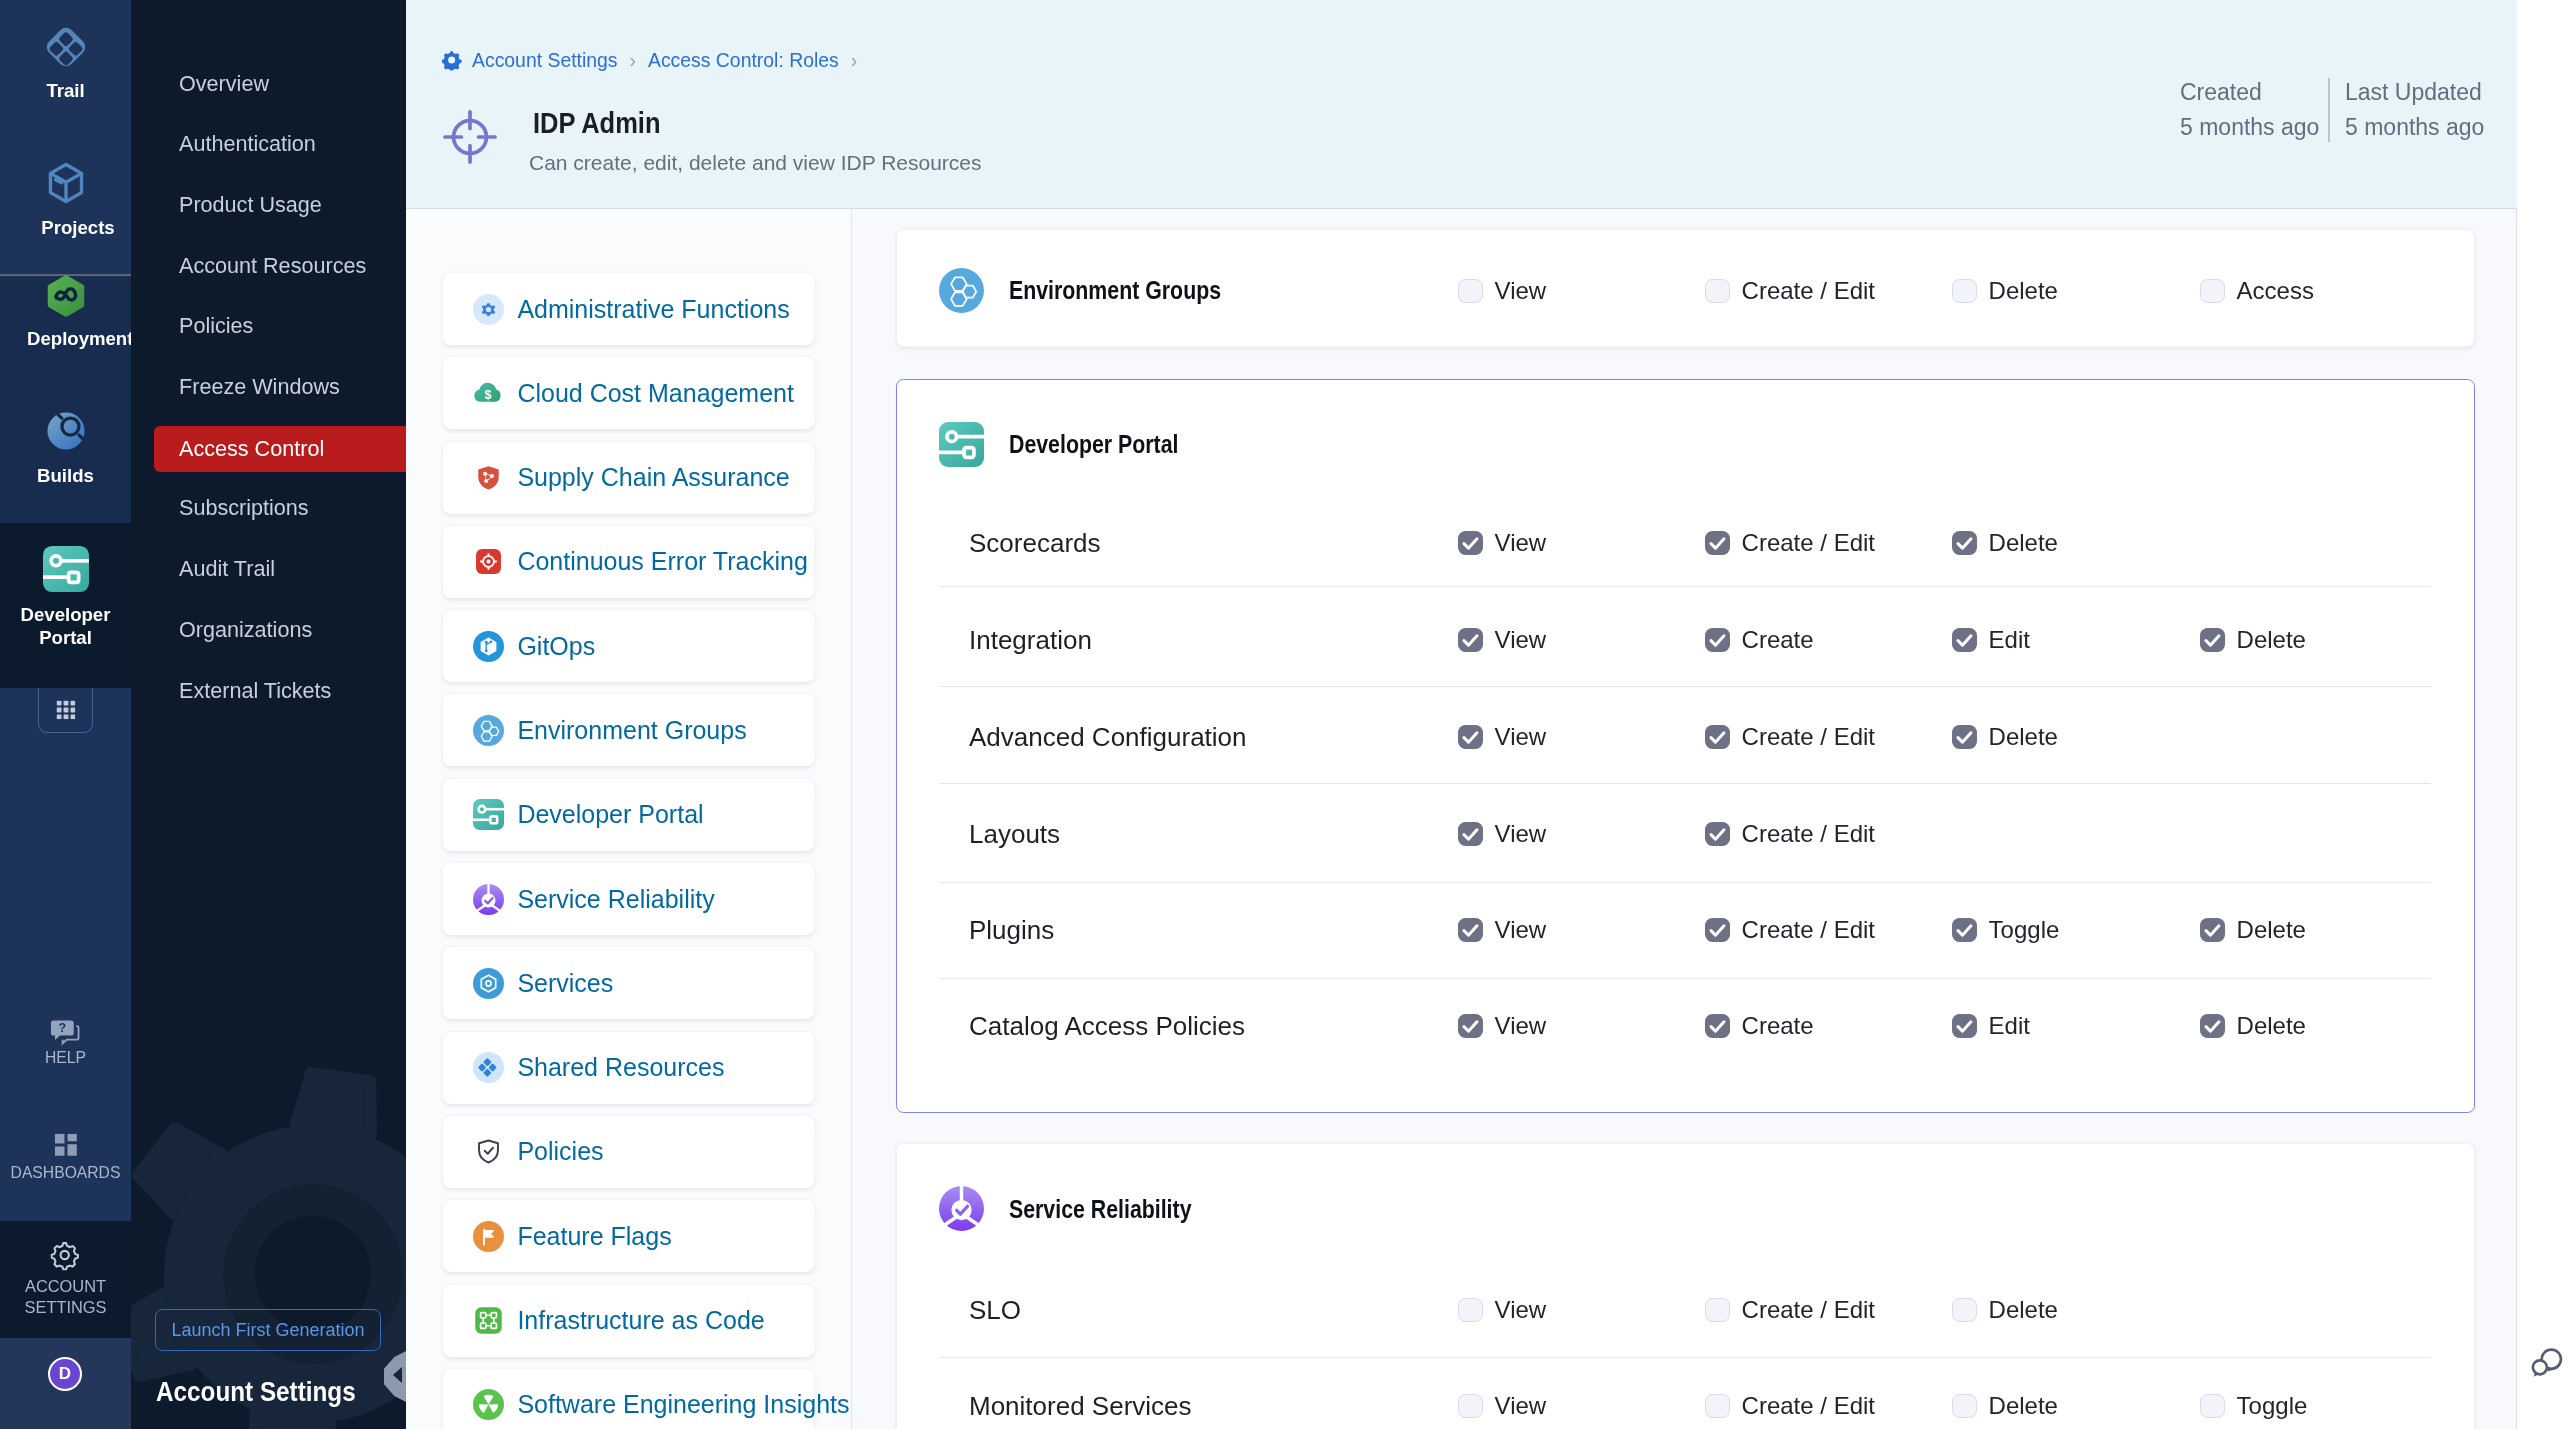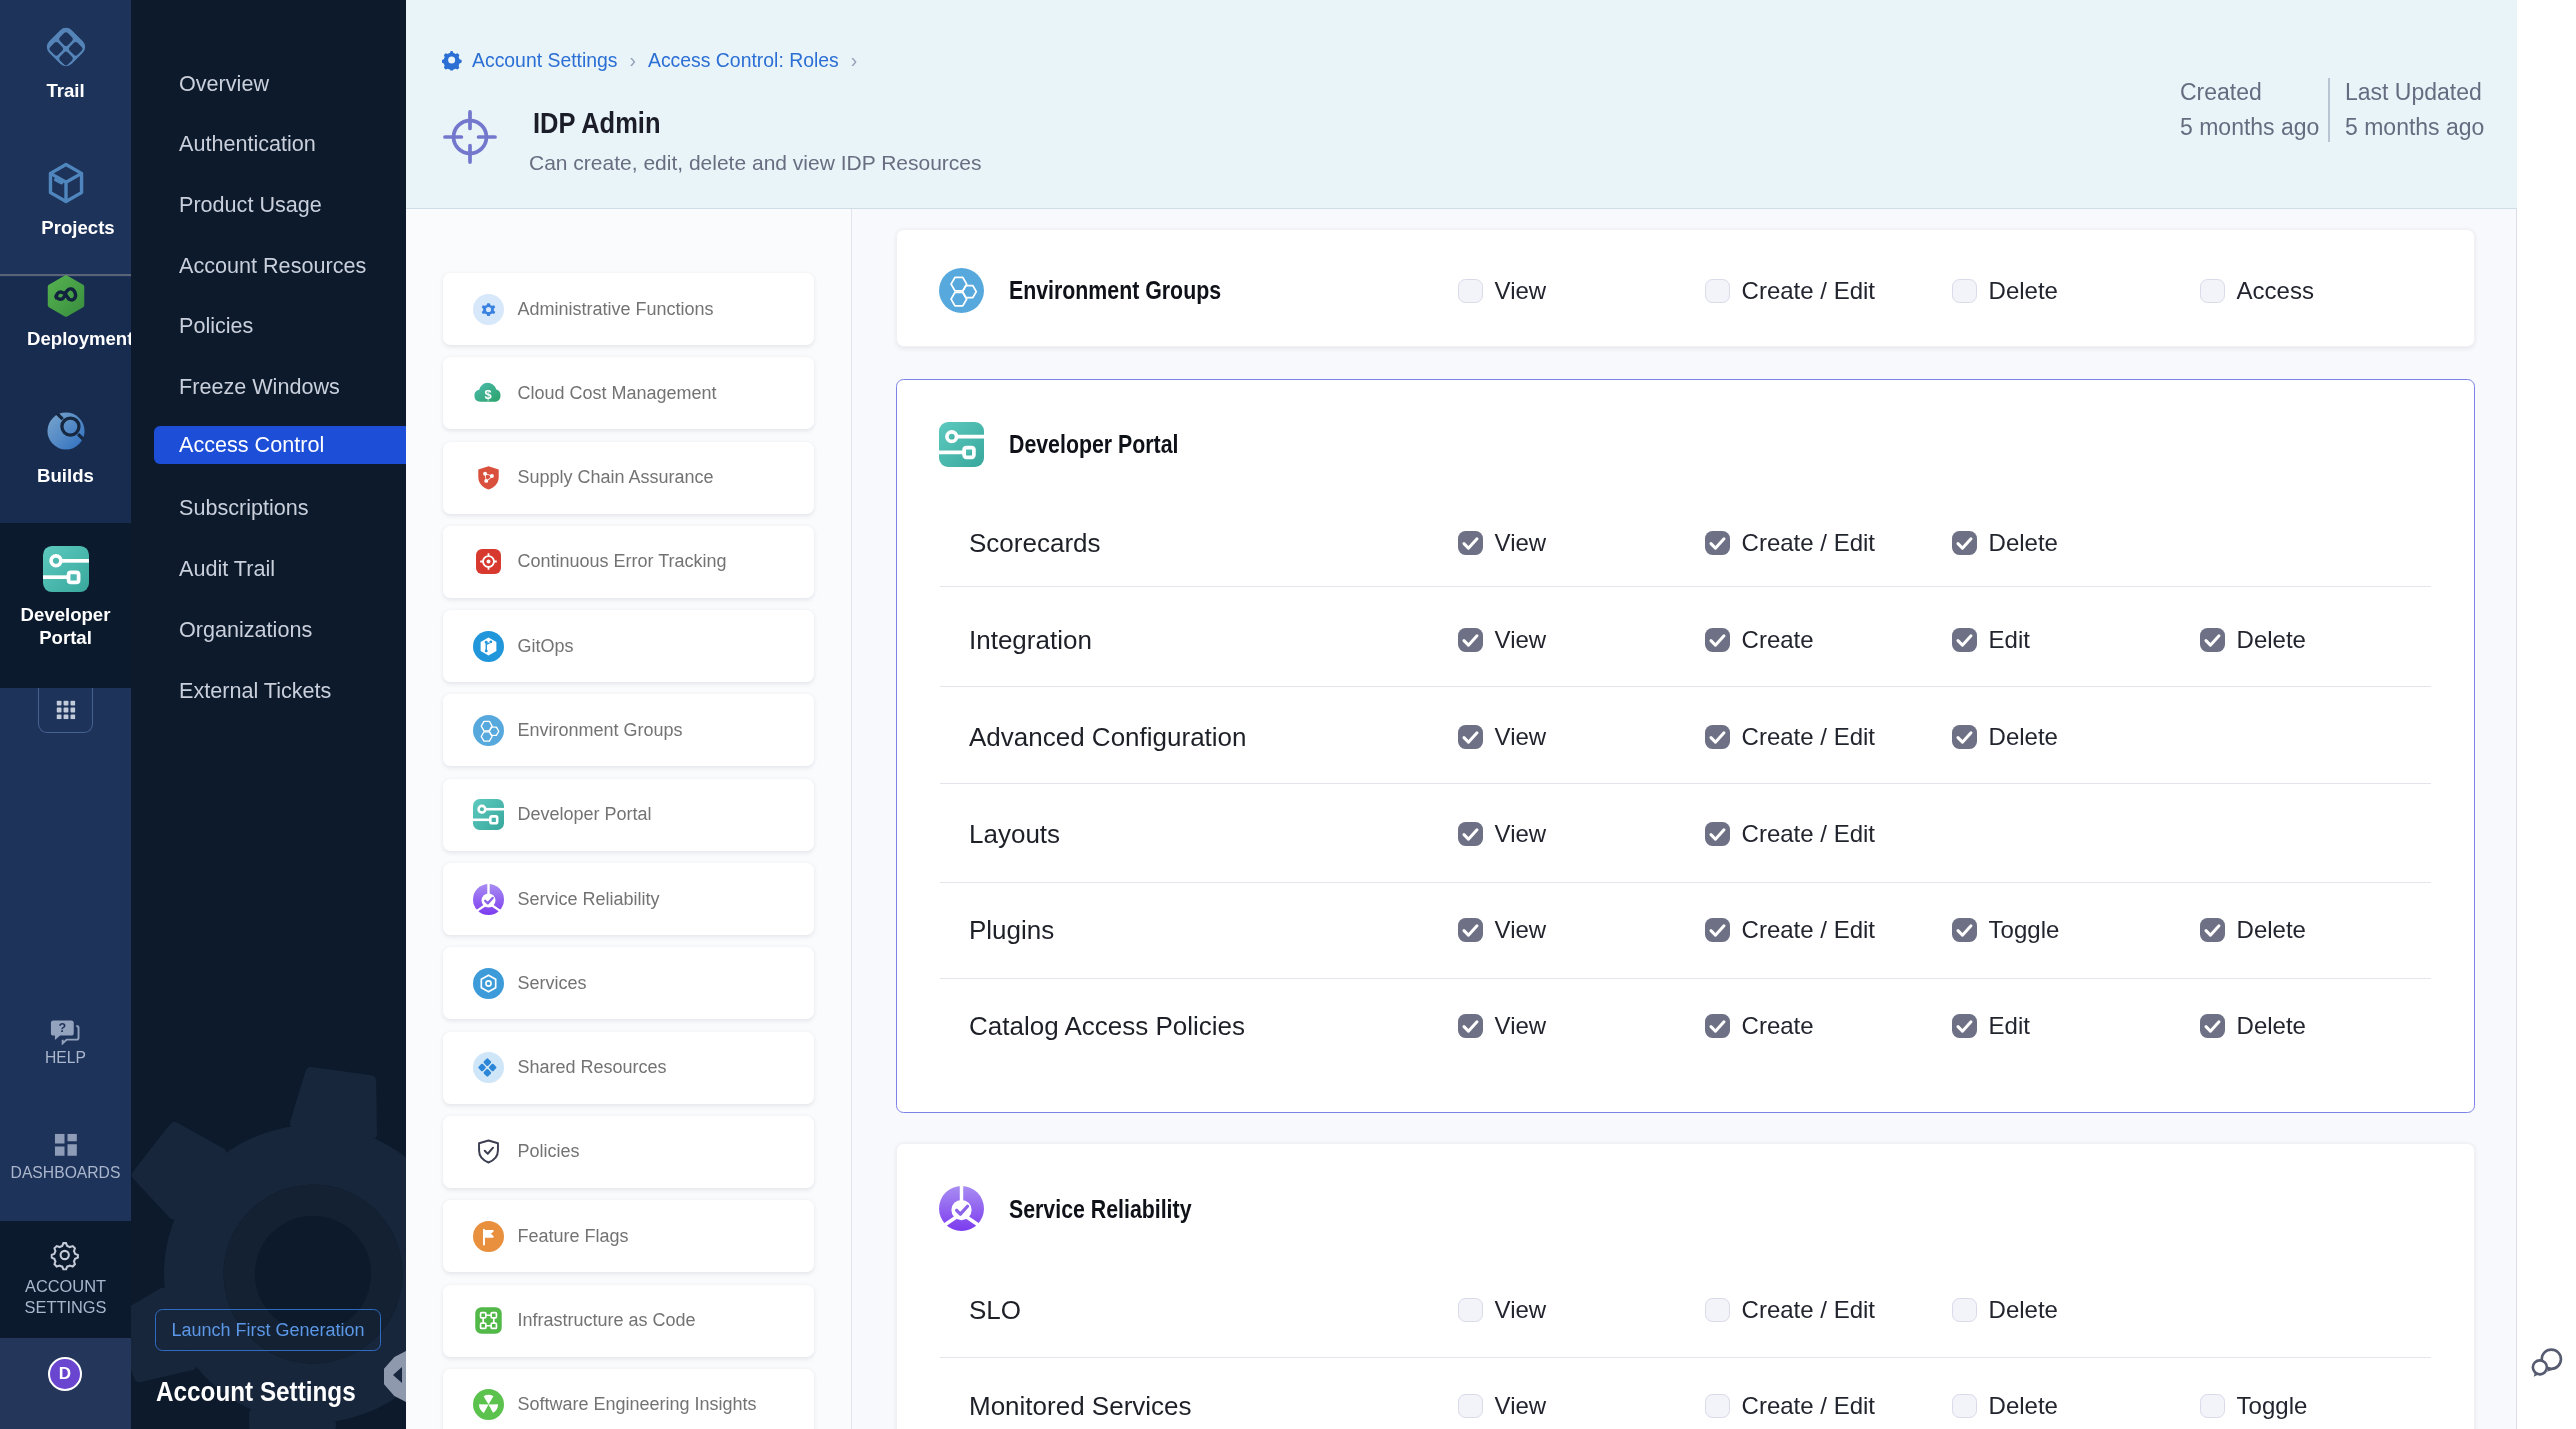--- a/index.html
+++ b/index.html
@@ -7,42 +7,42 @@
 #page{position:relative;width:2576px;height:1430px;overflow:hidden;}
 
 #nav1{position:absolute;left:0;top:0;width:131px;height:1430px;background:#1e335a;}
 #nav1 .blk{position:absolute;left:0;width:131px;}
 .navitem{position:absolute;left:0;width:131px;text-align:center;color:#fff;}
 .navitem .nlabel{font-size:18.6px;font-weight:700;color:#fff;line-height:23px;}
 .navicon{position:absolute;left:50%;transform:translate(-50%,-50%);}
 
 #nav2{position:absolute;left:131px;top:0;width:275px;height:1430px;background:#0c1a2c;overflow:hidden;}
 .s2item{position:absolute;left:48px;font-size:21.6px;color:#c9cfdb;white-space:nowrap;transform:translateY(-50%);}
-#s2sel{position:absolute;left:23px;right:0;top:426px;height:38px;background:#1d4ed8;border-radius:6px 0 0 6px;}
+#s2sel{position:absolute;left:23px;right:0;top:426px;height:46px;background:#b91c1c;border-radius:6px 0 0 6px;}
 #s2sel span{position:absolute;left:25px;top:50%;transform:translateY(-50%);font-size:21.6px;color:#fff;}
 #launchbtn{position:absolute;left:24px;top:1309px;width:226px;height:42px;border:1.5px solid #2e6bc2;border-radius:7.5px;color:#5b97e6;font-size:18px;display:flex;align-items:center;justify-content:center;}
 #astitle{position:absolute;left:25px;top:1392px;transform:translateY(-50%) scaleX(0.88);transform-origin:left center;font-size:27.6px;font-weight:700;color:#fff;white-space:nowrap;}
 
 #header{position:absolute;left:406px;top:0;width:2111px;height:209px;background:#e9f4f9;border-bottom:0.7px solid rgba(160,180,195,0.35);}
 #crumb{position:absolute;left:36px;top:60px;transform:translateY(-50%);display:flex;align-items:center;font-size:19.4px;color:#2b6fd4;}
 #crumb .sep{color:#94a0b8;margin:0 12px;font-size:19.4px;}
 #pgtitle{position:absolute;left:127px;top:123px;transform:translateY(-50%) scaleX(0.85);transform-origin:left center;font-size:30px;font-weight:700;color:#1b1d28;}
 #pgsub{position:absolute;left:123px;top:163px;transform:translateY(-50%);font-size:21px;color:#686d80;}
 .meta{position:absolute;top:0;color:#666c80;}
 .meta .ml{position:absolute;top:92px;transform:translateY(-50%);font-size:23px;white-space:nowrap;}
 .meta .mv{position:absolute;top:127px;transform:translateY(-50%);font-size:23px;white-space:nowrap;}
 
 #leftcol{position:absolute;left:406px;top:209px;width:445px;height:1220px;background:#fafbfd;}
 #vline{position:absolute;left:851px;top:209px;width:0.7px;height:1220px;background:#e2e4ec;}
 #rightpanel{position:absolute;left:852px;top:209px;width:1664px;height:1220px;background:#f8f9fc;}
 #rightline{position:absolute;left:2516px;top:209px;width:0.7px;height:1220px;background:#dcdde8;}
 
 .rcard{position:relative;width:371px;height:72px;margin-bottom:12.3px;background:#fff;border-radius:7.5px;box-shadow:0 1.5px 4.5px rgba(40,41,61,0.10);display:flex;align-items:center;padding-left:30px;}
 .rcard .ric{width:31px;height:31px;flex:0 0 31px;margin-right:13.4px;}
-.rcard .rtxt{font-size:18px;color:#737373;white-space:nowrap;}
+.rcard .rtxt{font-size:25px;color:#0369a1;white-space:nowrap;}
 
 .pcard{position:absolute;left:44px;width:1579px;background:#fff;border-radius:7.5px;box-shadow:0 1.5px 4.5px rgba(40,41,61,0.08);border:0.7px solid #f0f0f5;}
 .ptitle{position:absolute;left:112px;transform:translateY(-50%) scaleX(0.82);transform-origin:left center;font-size:26px;font-weight:700;color:#0f1118;white-space:nowrap;}
 .picon{position:absolute;left:42px;width:45px;height:45px;}
 .prow{position:absolute;left:0;right:0;height:48px;text-decoration:underline;}
 .plabel{position:absolute;left:72px;top:50%;transform:translateY(-50%);font-size:26px;color:#1e2028;white-space:nowrap;}
 .pdiv{position:absolute;left:43px;right:43px;height:0.7px;background:#e4e5ec;}
 .cbg{position:absolute;top:50%;transform:translateY(-50%);display:flex;align-items:center;}
 .c1{left:561px;}.c2{left:808px;}.c3{left:1055px;}.c4{left:1303px;}
 .cb{width:24.6px;height:24.6px;border-radius:7.5px;flex:0 0 24.6px;margin-right:12px;position:relative;}

